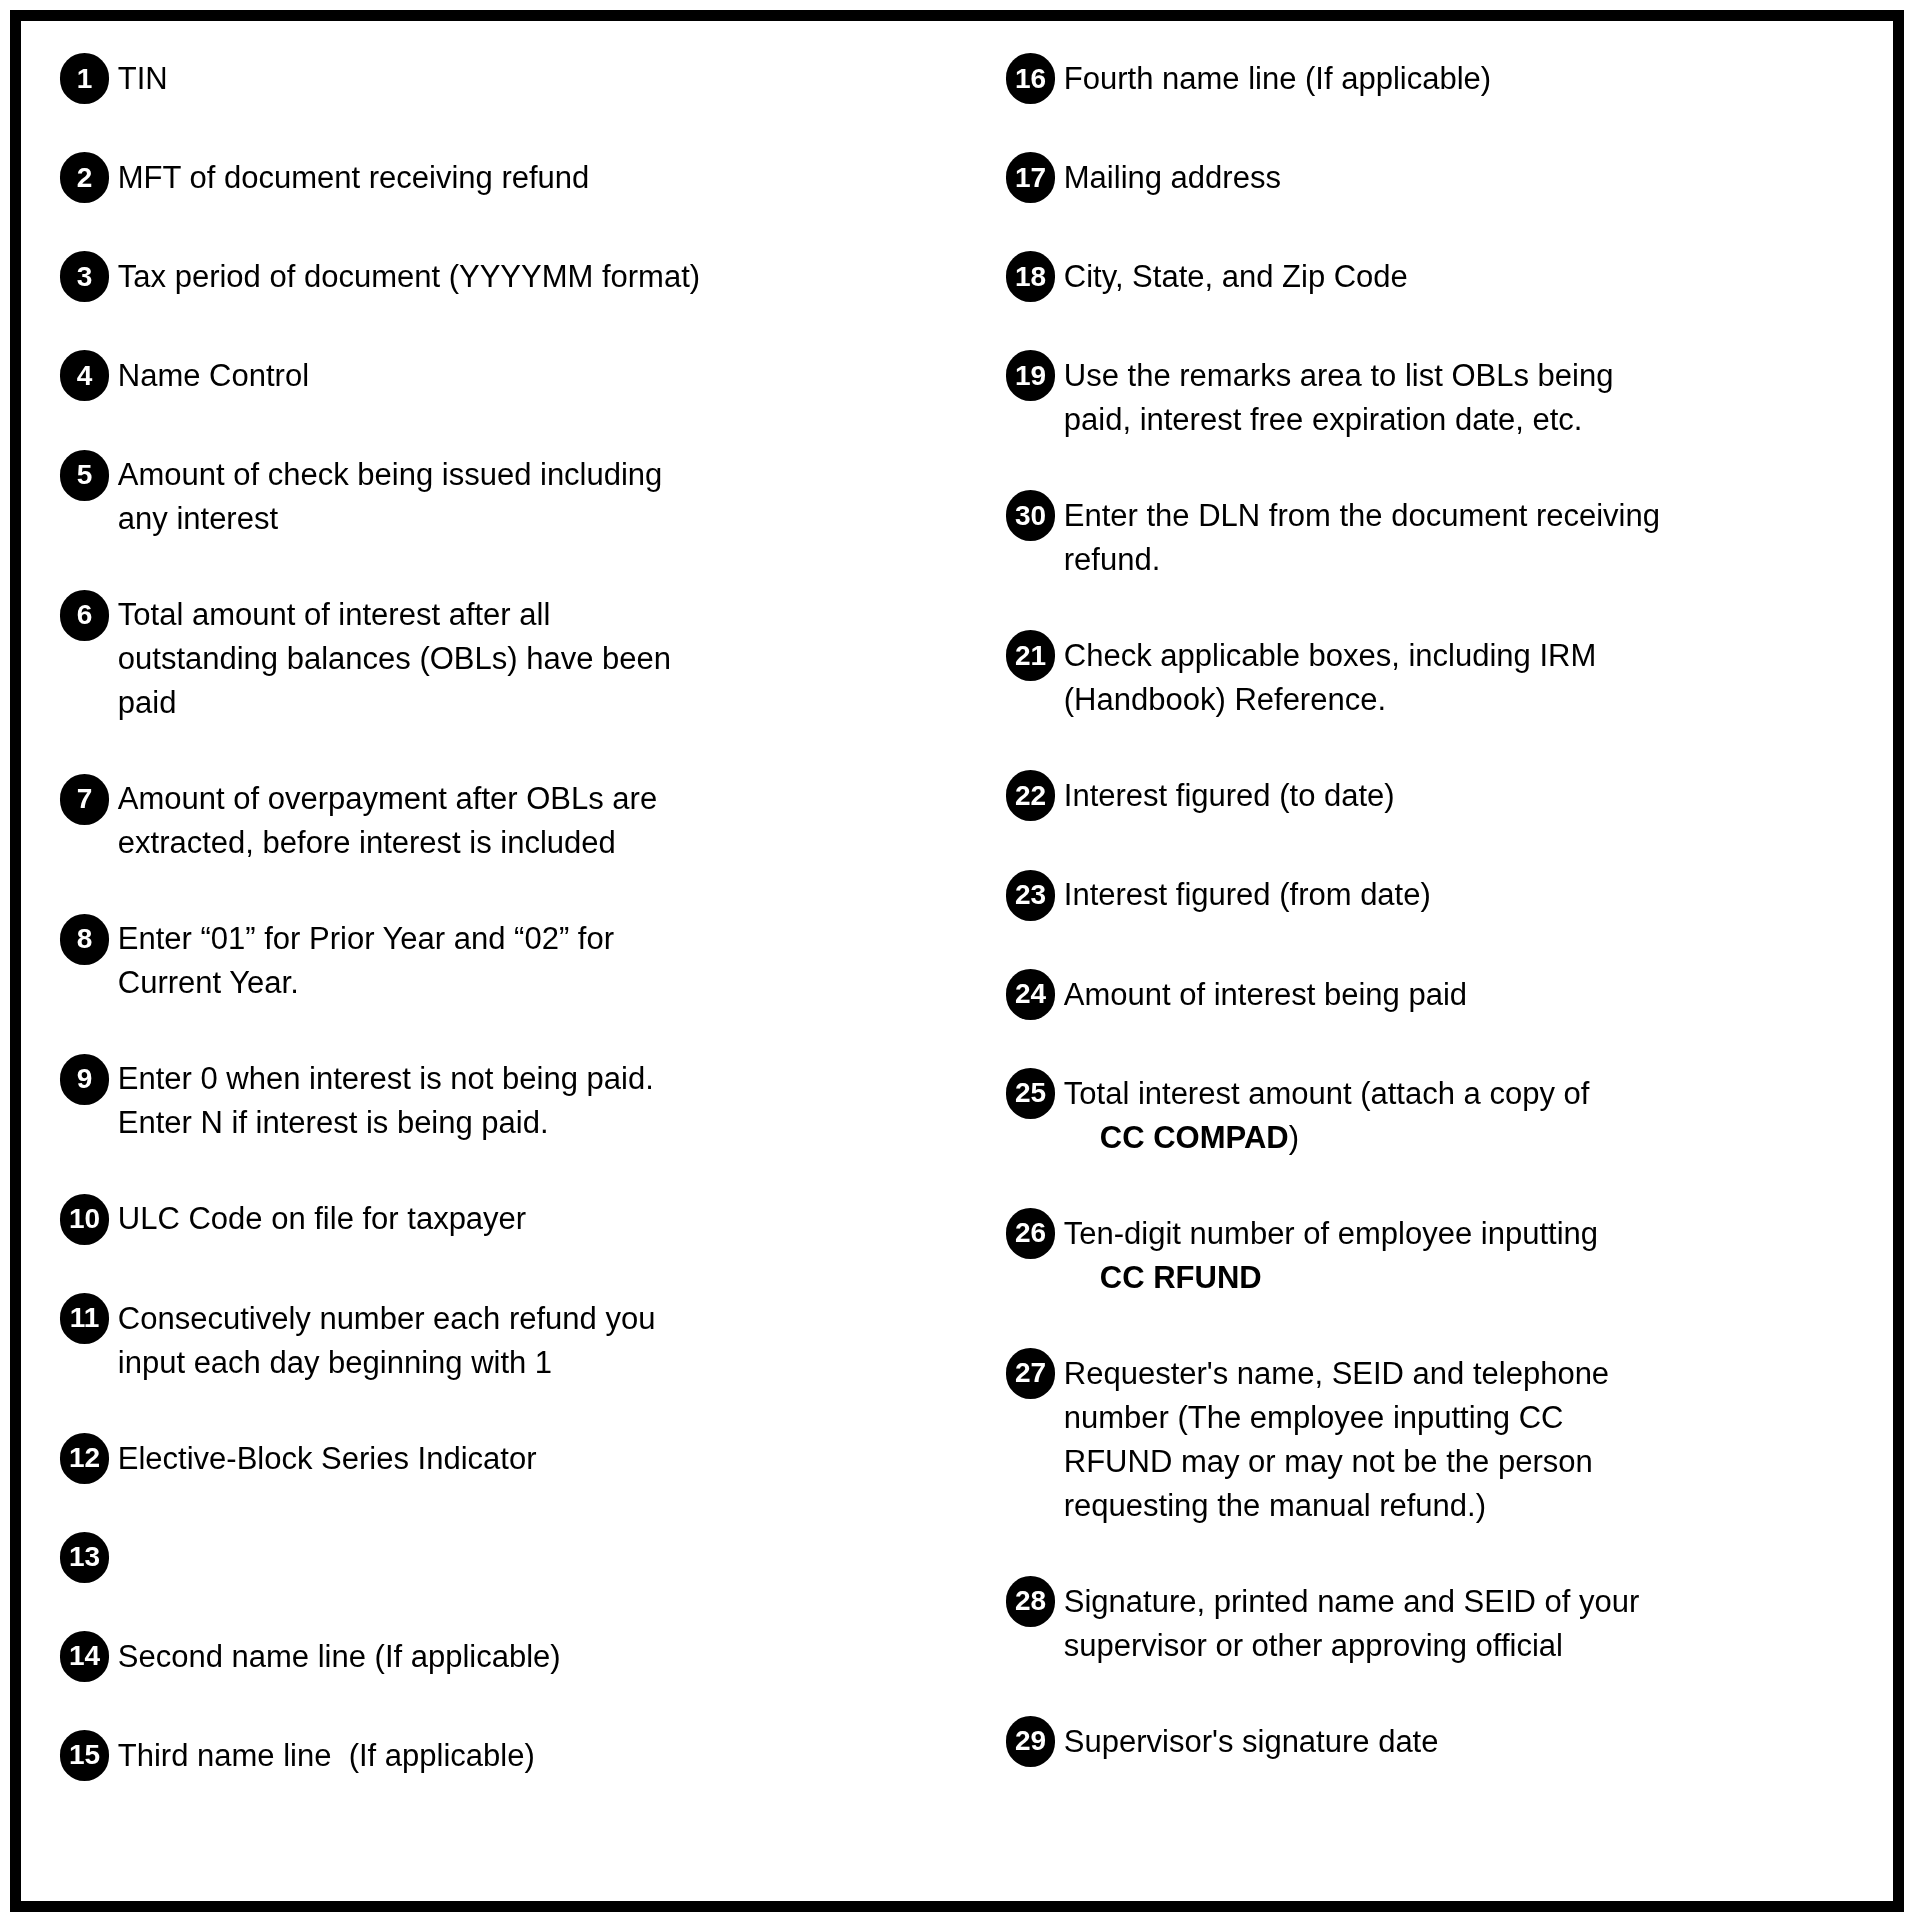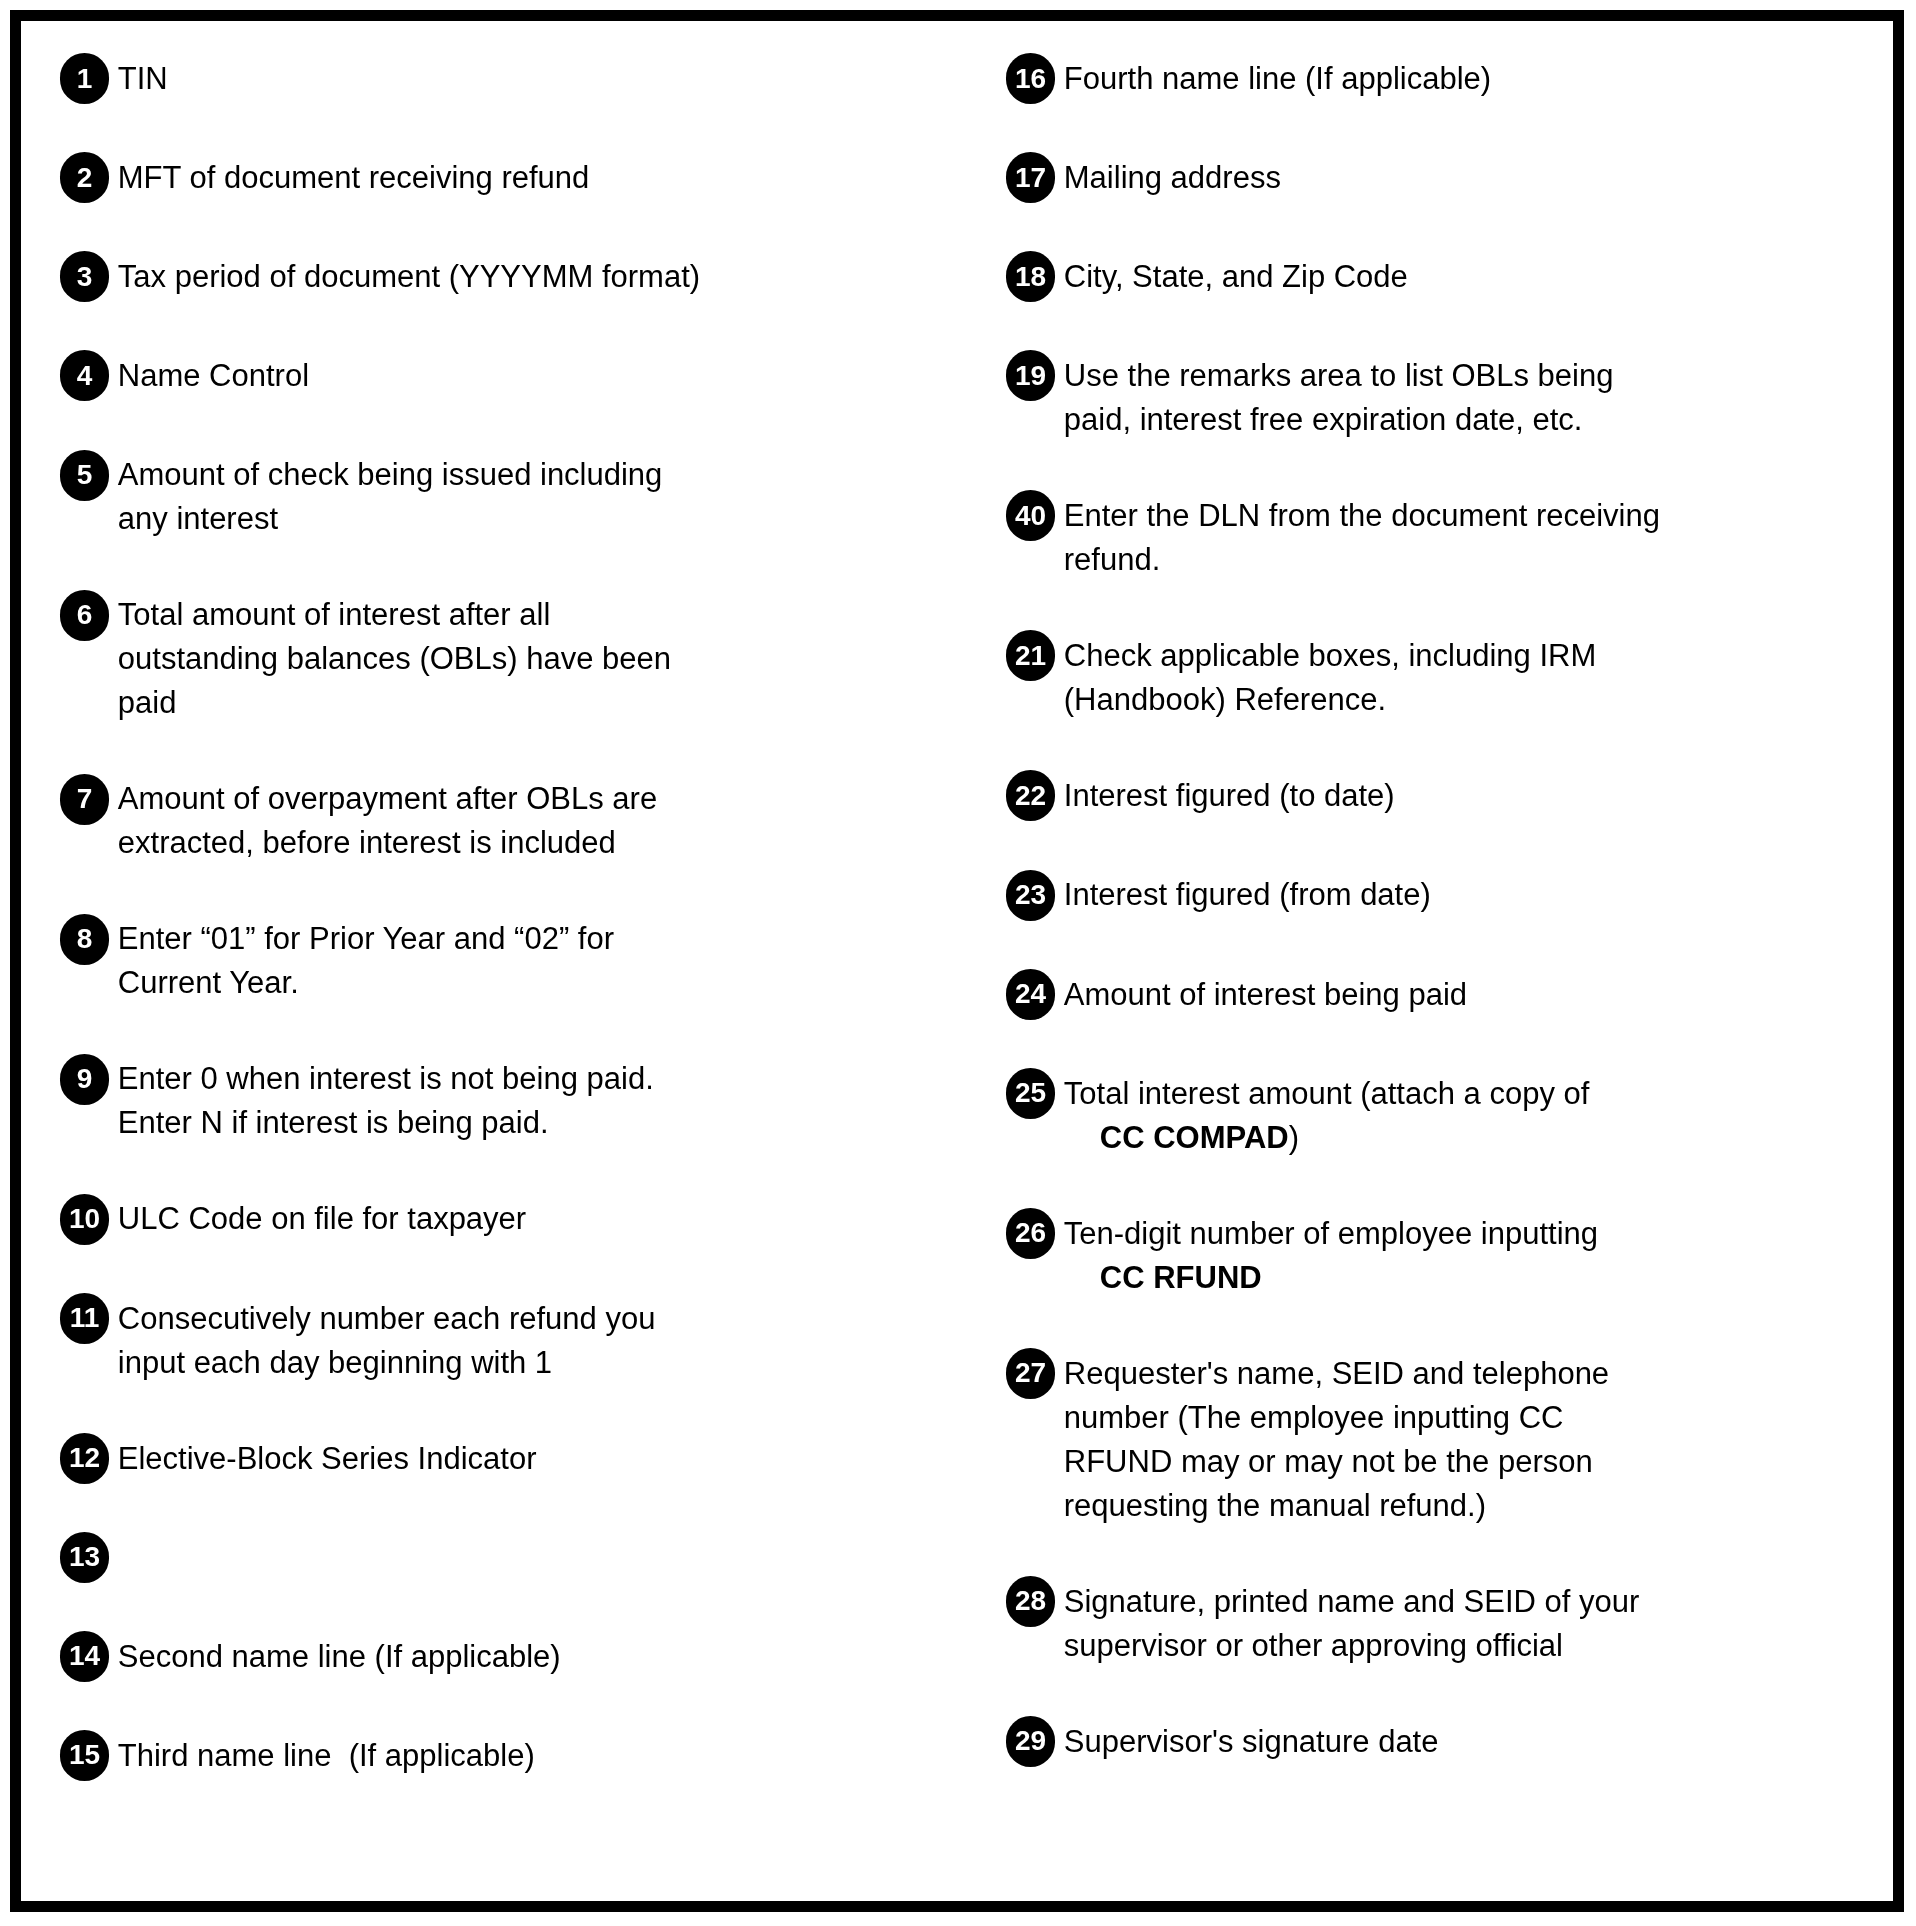--- a/index.html
+++ b/index.html
@@ -184,21 +184,21 @@
         </div>
       </div>
       <div class="item">
         <span class="badge">19</span>
         <div class="text">
           <div class="line"><span>Use the remarks area to list OBLs being</span></div>
           <div class="line"><span>paid, interest free expiration date, etc.</span></div>
         </div>
       </div>
       <div class="item">
-        <span class="badge">40</span>
+        <span class="badge">30</span>
         <div class="text">
           <div class="line"><span>Enter the DLN from the document receiving</span></div>
           <div class="line"><span>refund.</span></div>
         </div>
       </div>
       <div class="item">
         <span class="badge">21</span>
         <div class="text">
           <div class="line"><span>Check applicable boxes, including IRM</span></div>
           <div class="line"><span>(Handbook) Reference.</span></div>

